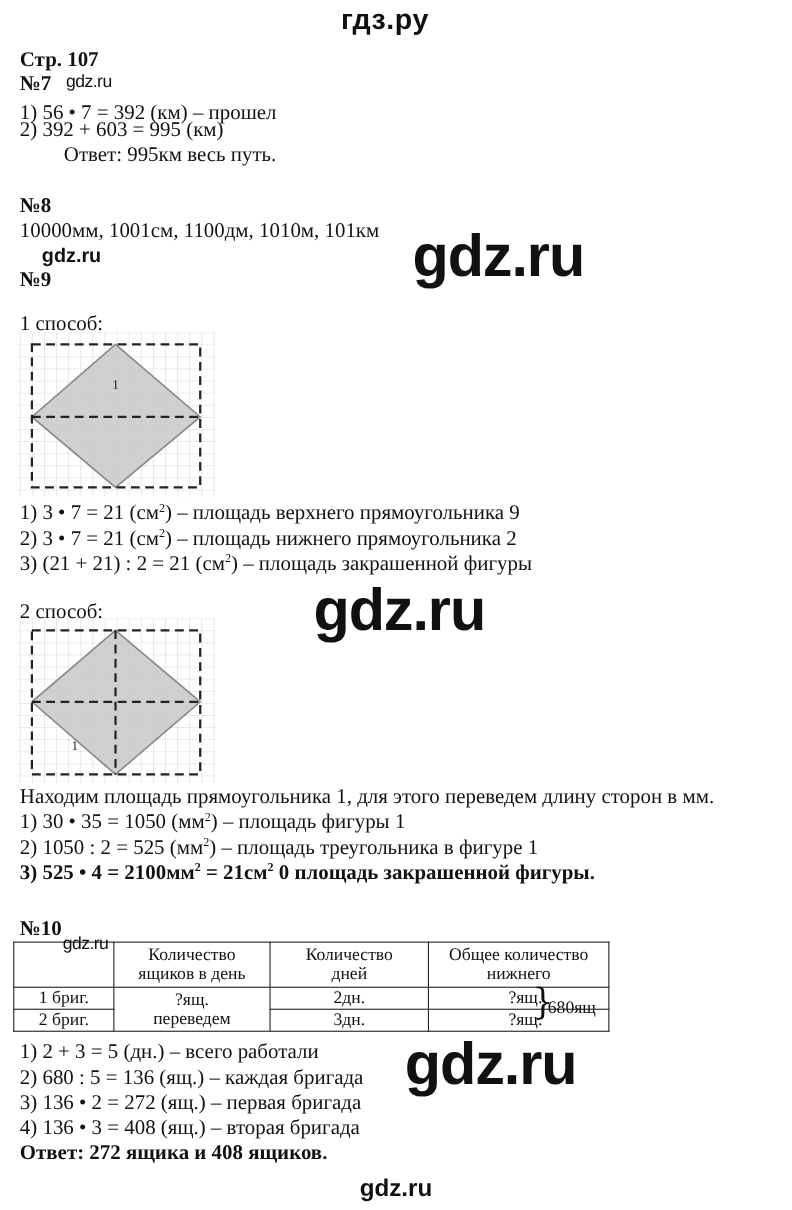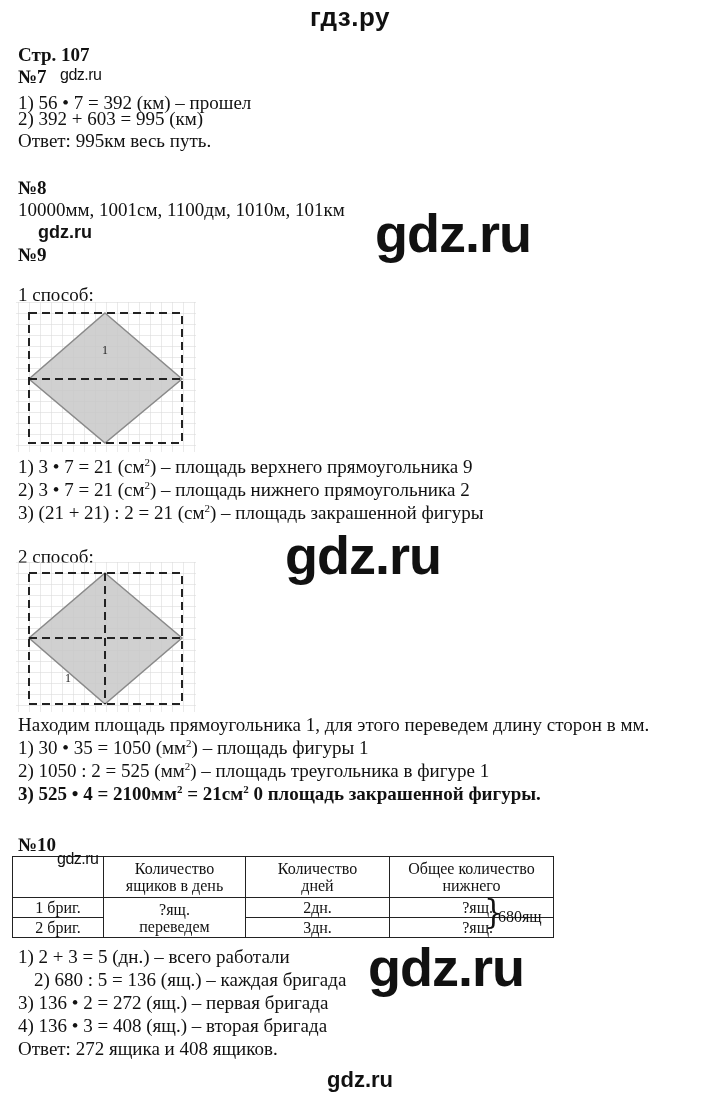--- a/index.html
+++ b/index.html
@@ -30,21 +30,21 @@
 <body>
 
 <div class="abs site-header">гдз.ру</div>
 
 <div class="abs line bold" style="top:44px;">Стр. 107</div>
 
 <div class="abs line bold" style="top:66px;">№7</div>
 <div class="abs wm-small" style="left:60px; top:66px;">gdz.ru</div>
 <div class="abs line" style="top:92px;">1) 56 • 7 = 392 (км) – прошел</div>
 <div class="abs line" style="top:108px;">2) 392 + 603 = 995 (км)</div>
-<div class="abs line" style="top:130px;">Ответ: 995км весь путь.</div>
+<div class="abs line" style="top:130px;margin-left:40px;">Ответ: 995км весь путь.</div>
 
 <div class="abs line bold" style="top:177px;">№8</div>
 <div class="abs line" style="top:199px;">10000мм, 1001см, 1100дм, 1010м, 101км</div>
 <div class="abs wm-small-bold" style="left:38px; top:222px;">gdz.ru</div>
 <div class="abs wm-big" style="left:375px; top:206px;">gdz.ru</div>
 
 <div class="abs line bold" style="top:244px;">№9</div>
 <div class="abs line" style="top:284px;">1 способ:</div>
 
 <svg class="fig" style="left:16px; top:302px;" width="180" height="150" viewBox="0 0 180 150">
@@ -131,19 +131,19 @@
     <td>3дн.</td>
     <td style="text-align:right; padding-right:60px;">?ящ.</td>
   </tr>
 </tbody>
   </table>
 <div class="abs brace" style="left:484px; top:897px;">}</div>
 <div class="abs" style="left:498px; top:908px; font-size:16px;text-align:center;">680ящ</div>
 <div class="abs wm-small" style="left:57px; top:850px;">gdz.ru</div>
 
 <div class="abs line" style="top:946px;">1) 2 + 3 = 5 (дн.) – всего работали</div>
-<div class="abs line" style="top:969px;margin-left:16px;">2) 680 : 5 = 136 (ящ.) – каждая бригада</div>
+<div class="abs line" style="top:969px;">2) 680 : 5 = 136 (ящ.) – каждая бригада</div>
 <div class="abs line" style="top:992px;">3) 136 • 2 = 272 (ящ.) – первая бригада</div>
 <div class="abs line" style="top:1015px;">4) 136 • 3 = 408 (ящ.) – вторая бригада</div>
-<div class="abs line" style="top:1038px;">Ответ: 272 ящика и 408 ящиков.</div>
+<div class="abs line" style="top:1038px;font-weight:bold;">Ответ: 272 ящика и 408 ящиков.</div>
 <div class="abs wm-big" style="left:368px; top:940px;">gdz.ru</div>
 
 <div class="abs wm-bottom" style="left:0; width:720px; text-align:center; top:1067px;">gdz.ru</div>
 
 </body></html>

